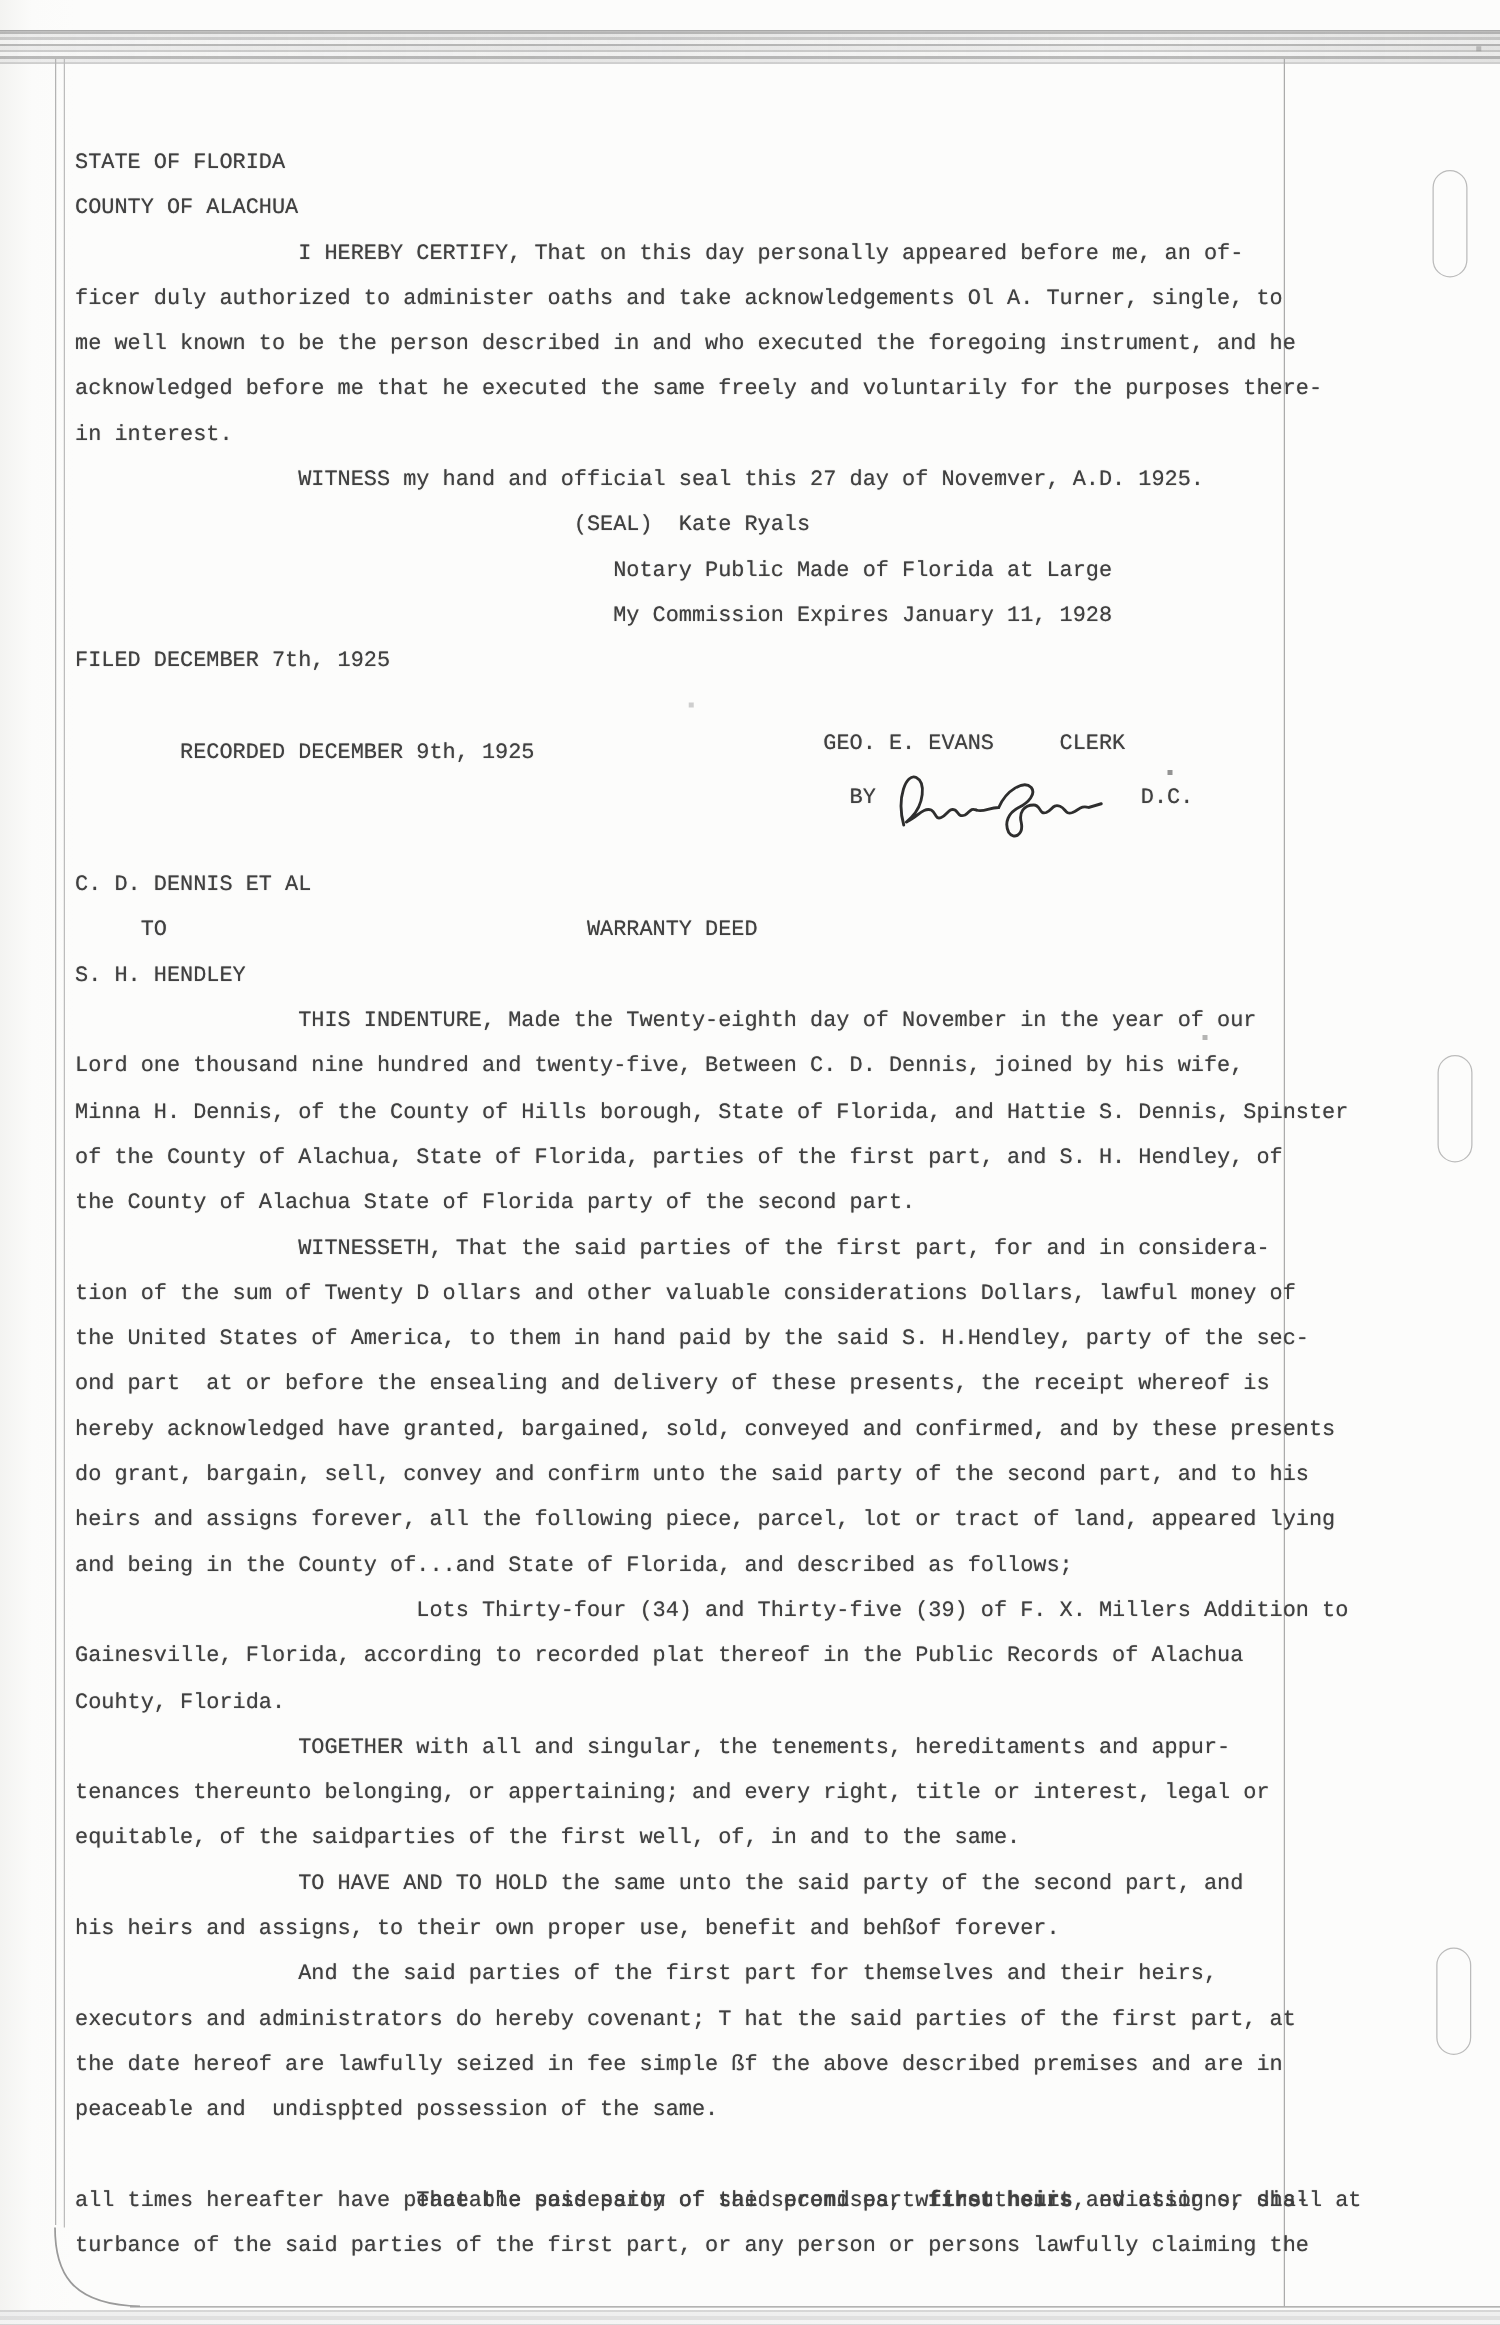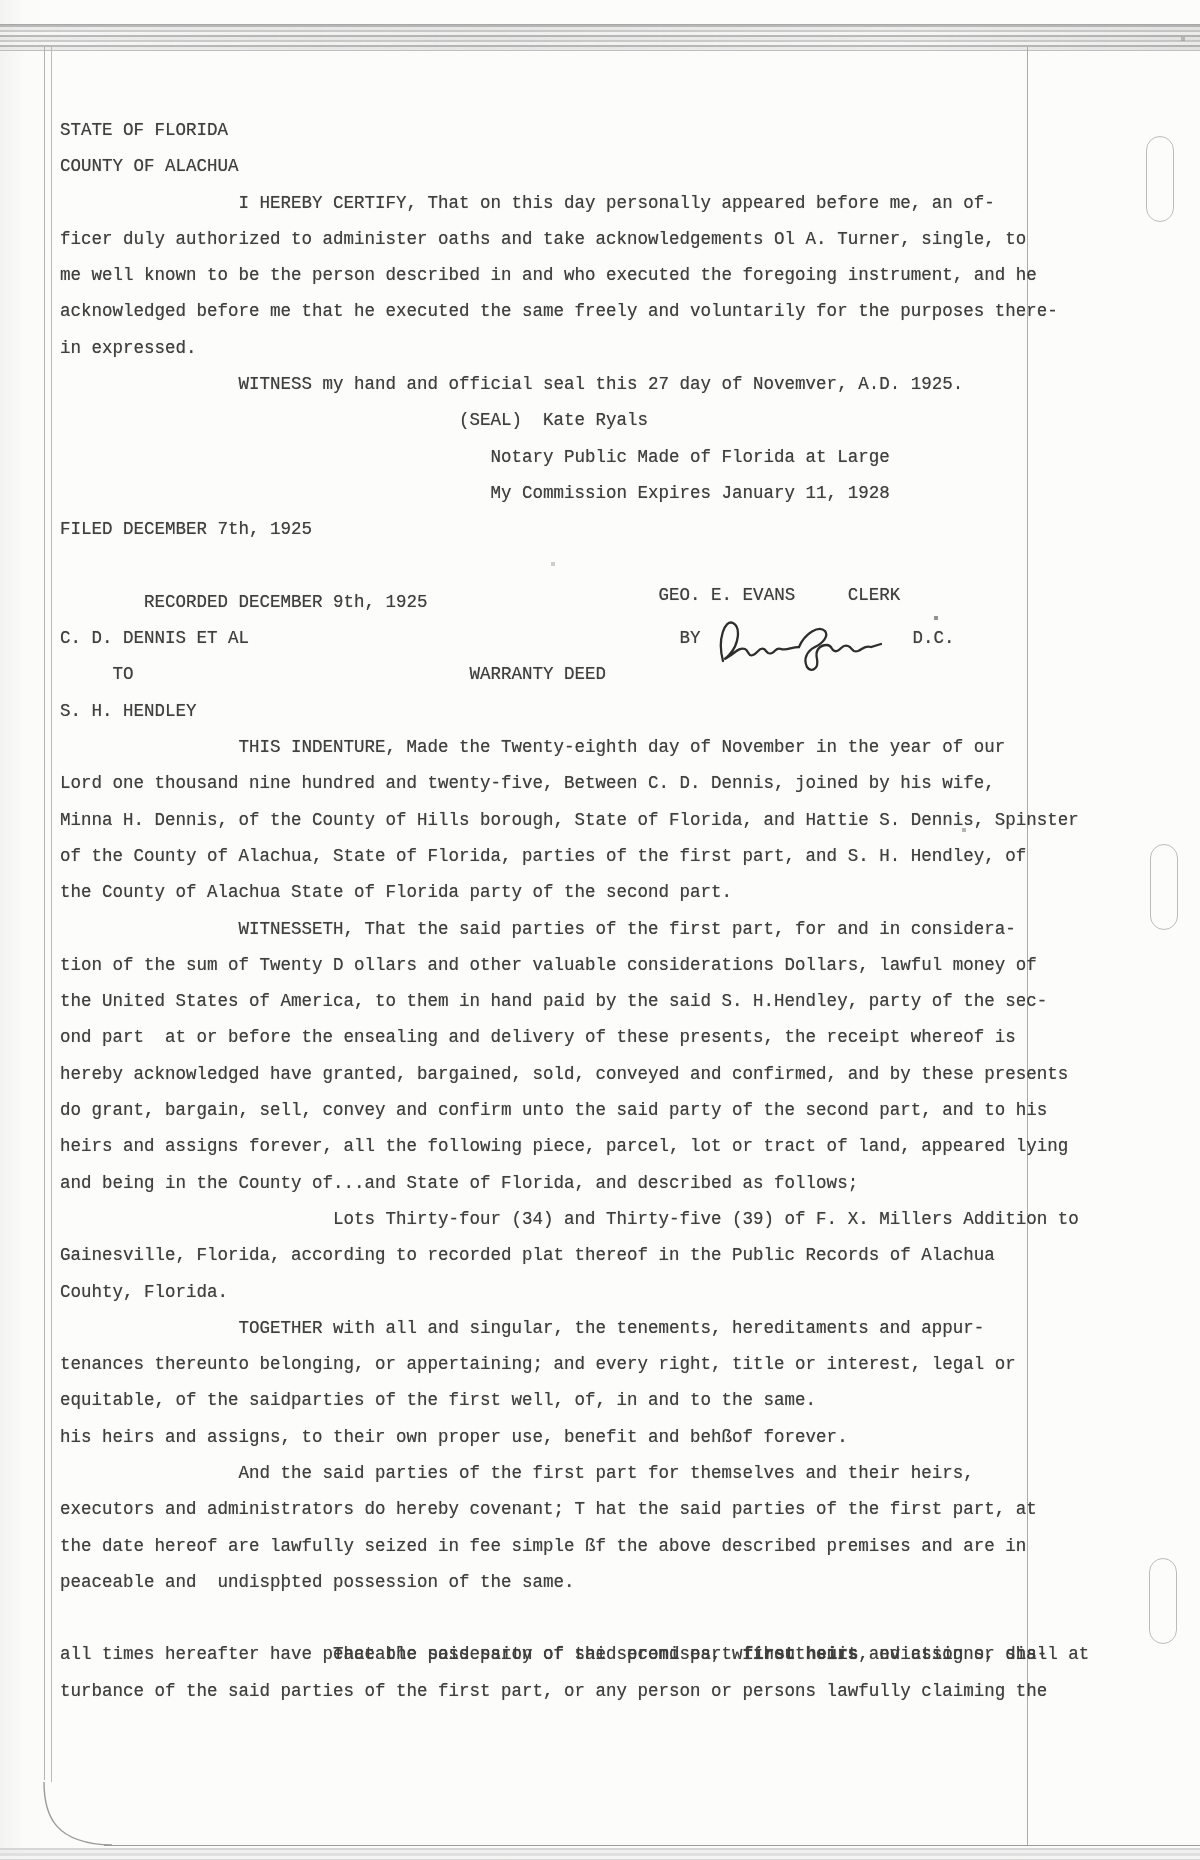--- a/index.html
+++ b/index.html
@@ -46,21 +46,21 @@
                1182px 38px 0 1px rgba(140,140,140,.5);}
   
   .text-layer{
     position:absolute;left:60px;top:112px;width:1140px;
     font-size:17.5px;line-height:36.3px;color:#404040;
     text-shadow:0 0 .7px rgba(40,40,40,.6);
   }
   .line{white-space:pre;height:36.3px;}
   .raised{position:relative;top:-7px;}
   .b{font-weight:bold;text-shadow:0 0 .9px rgba(20,20,20,.85);}
-  section.deed{}
+  section.deed{margin-top:70px;}
   .sig-svg{
     display:inline-block;width:190px;height:60px;vertical-align:middle;
     margin:-20px 8px -28px 14px;
   }
   .sig-svg path{fill:none;stroke:#2e2e2e;stroke-width:2.3;stroke-linecap:round;}
 </style>
 </head>
 <body>
 
 <div class="page">
@@ -90,21 +90,21 @@
           <div class="line">COUNTY OF ALACHUA</div>
 
           <div class="line">                 I HEREBY CERTIFY, That on this day personally appeared before me, an of-</div>
 
           <div class="line">ficer duly authorized to administer oaths and take acknowledgements Ol A. Turner, single, to</div>
 
           <div class="line">me well known to be the person described in and who executed the foregoing instrument, and he</div>
 
           <div class="line">acknowledged before me that he executed the same freely and voluntarily for the purposes there-</div>
 
-          <div class="line">in expressed.</div>
+          <div class="line">in interest.</div>
 
           <div class="line">                 WITNESS my hand and official seal this 27 day of Novemver, A.D. 1925.</div>
 
           <div class="line">                                      (SEAL)  Kate Ryals</div>
 
           <div class="line">                                         Notary Public Made of Florida at Large</div>
 
           <div class="line">                                         My Commission Expires January 11, 1928</div>
 
           <div class="line">FILED DECEMBER 7th, 1925</div>
@@ -160,20 +160,21 @@
           <div class="line">Gainesville, Florida, according to recorded plat thereof in the Public Records of Alachua</div>
 
           <div class="line">Couhty, Florida.</div>
 
           <div class="line">                 TOGETHER with all and singular, the tenements, hereditaments and appur-</div>
 
           <div class="line">tenances thereunto belonging, or appertaining; and every right, title or interest, legal or</div>
 
           <div class="line">equitable, of the saidparties of the first well, of, in and to the same.</div>
 
+          <div class="line">                 TO HAVE AND TO HOLD the same unto the said party of the second part, and</div>
 
           <div class="line">his heirs and assigns, to their own proper use, benefit and behßof forever.</div>
 
           <div class="line">                 And the said parties of the first part for themselves and their heirs,</div>
 
           <div class="line">executors and administrators do hereby covenant; T hat the said parties of the first part, at</div>
 
           <div class="line">the date hereof are lawfully seized in fee simple ßf the above described premises and are in</div>
 
           <div class="line">peaceable and  undispþted possession of the same.</div>

